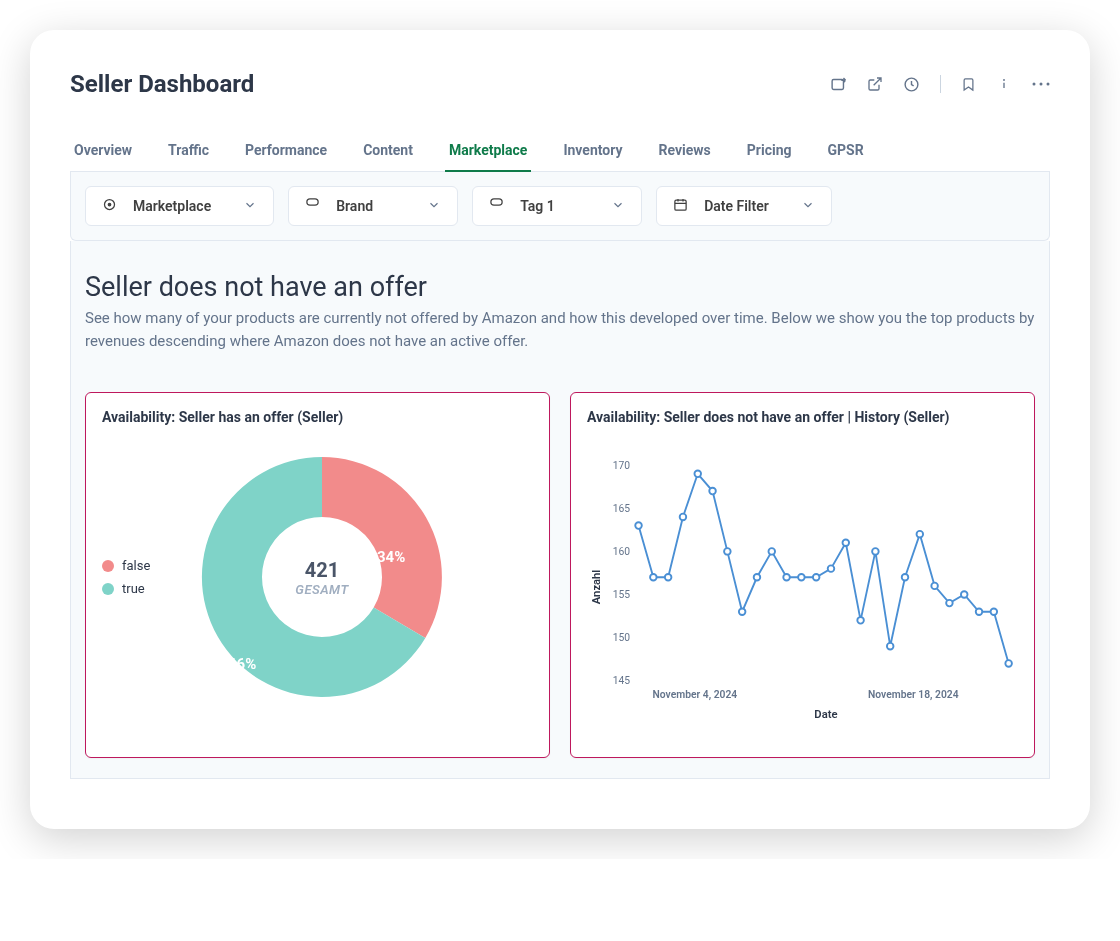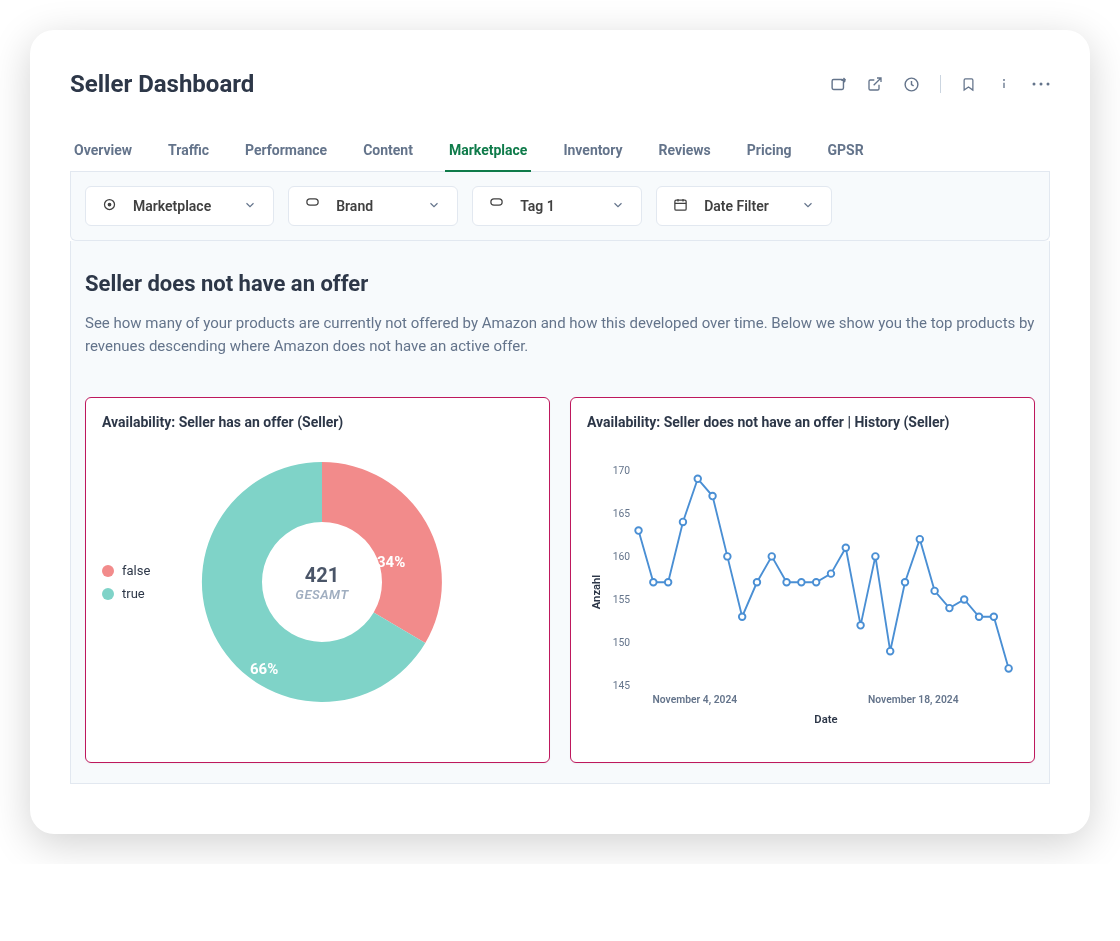--- a/index.html
+++ b/index.html
@@ -90,24 +90,24 @@
 }
 .filter .spacer { flex: 1; }
 .chev { color: #64748b; }
 .content-area {
   background: #f7fafc;
   border: 1px solid #e2e8f0;
   border-top: none;
   padding: 30px 14px 20px 14px;
 }
 .section-title {
-  font-size: 22px;
-  font-weight: 700;
-  color: #2d3748;
-  margin-bottom: 16px;
+  font-size: 27px;
+  font-weight: 400;
+  color: #2d3748;
+  margin-bottom: 4px;
 }
 .section-desc {
   font-size: 15px;
   color: #64748b;
   line-height: 1.5;
   margin-bottom: 40px;
 }
 .charts-row {
   display: flex;
   gap: 20px;
@@ -305,21 +305,21 @@
 
               <path d="M 140 20 A 120 120 0 0 1 243.3 200.9 L 191.7 170.45 A 60 60 0 0 0 140 80 Z" fill="#f28b8b"></path>
 
               <path d="M 243.3 200.9 A 120 120 0 1 1 140 20 L 140 80 A 60 60 0 1 0 191.7 170.45 Z" fill="#7fd3c8"></path>
             </svg>
             <div class="donut-center">
               <div class="num">421</div>
               <div class="lab">GESAMT</div>
             </div>
             <div class="pct-label" style="top:78px; left:195px;">34%</div>
-            <div class="pct-label" style="top:185px; left:68px;">66%</div>
+            <div class="pct-label" style="top:185px; left:46px;">66%</div>
           </div>
         </div>
       </div>
 
       <div class="chart-card">
         <div class="chart-title">Availability: Seller does not have an offer | History (Seller)</div>
         <svg class="line-chart-svg" width="100%" height="300" viewBox="0 0 460 300">
 
           <text x="14" y="150" transform="rotate(-90 14 150)" text-anchor="middle" class="axis-title">Anzahl</text>
 

